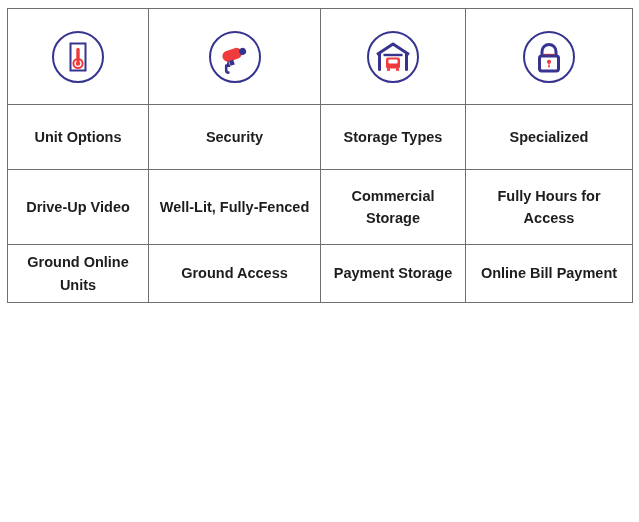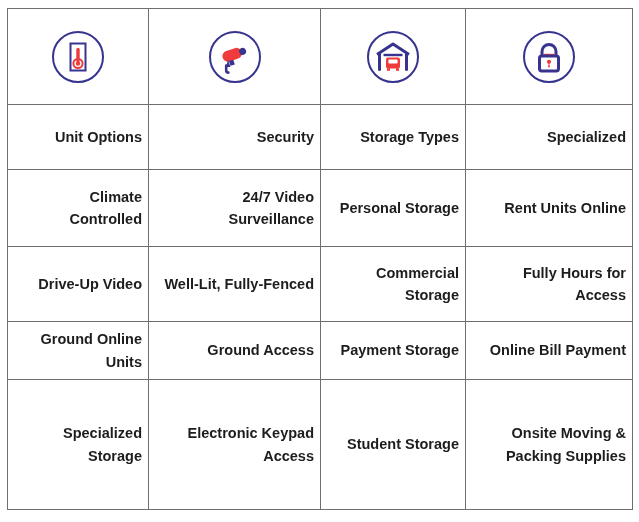--- a/index.html
+++ b/index.html
@@ -19,21 +19,21 @@
     position: absolute;
     left: 7px;
     top: 8px;
     width: 625px;
     border-collapse: collapse;
     table-layout: fixed;
   }
 
   #features-table td {
     border: 1px solid #6e6e73;
-    text-align: right;
+    text-align: center;
     vertical-align: middle;
     color: #1d1d1f;
     font-weight: bold;
     font-size: 14.5px;
     line-height: 1.55;
     padding: 0 6px;
     box-sizing: border-box;
   }
 
   
@@ -135,34 +135,20 @@
         <span class="cell-text">Security</span>
       </td>
       <td>
         <span class="cell-text">Storage Types</span>
       </td>
       <td>
         <span class="cell-text">Specialized</span>
       </td>
     </tr>
 
-    <tr class="row-r1">
-      <td>
-        <span class="cell-text">Climate Controlled</span>
-      </td>
-      <td>
-        <span class="cell-text">24/7 Video Surveillance</span>
-      </td>
-      <td>
-        <span class="cell-text">Personal Storage</span>
-      </td>
-      <td>
-        <span class="cell-text">Rent Units Online</span>
-      </td>
-    </tr>
 
     <tr class="row-r2">
       <td>
         <span class="cell-text">Drive-Up Video</span>
       </td>
       <td>
         <span class="cell-text">Well-Lit, Fully-Fenced</span>
       </td>
       <td>
         <span class="cell-text">Commercial Storage</span>
@@ -180,29 +166,15 @@
         <span class="cell-text">Ground Access</span>
       </td>
       <td>
         <span class="cell-text">Payment Storage</span>
       </td>
       <td>
         <span class="cell-text">Online Bill Payment</span>
       </td>
     </tr>
 
-    <tr class="row-r4">
-      <td>
-        <span class="cell-text">Specialized Storage</span>
-      </td>
-      <td>
-        <span class="cell-text">Electronic Keypad Access</span>
-      </td>
-      <td>
-        <span class="cell-text">Student Storage</span>
-      </td>
-      <td>
-        <span class="cell-text">Onsite Moving &amp; Packing Supplies</span>
-      </td>
-    </tr>
 
   </tbody>
 </table>
 
 </body></html>

